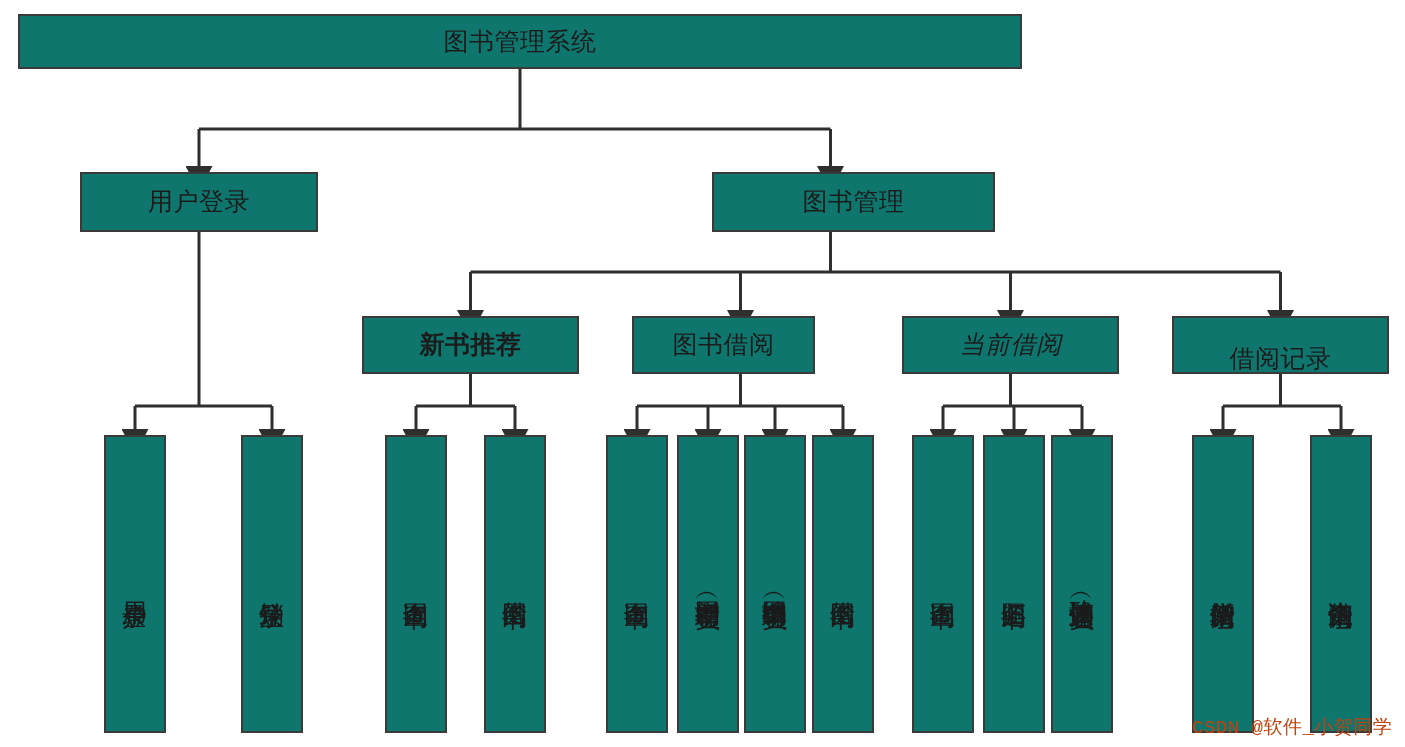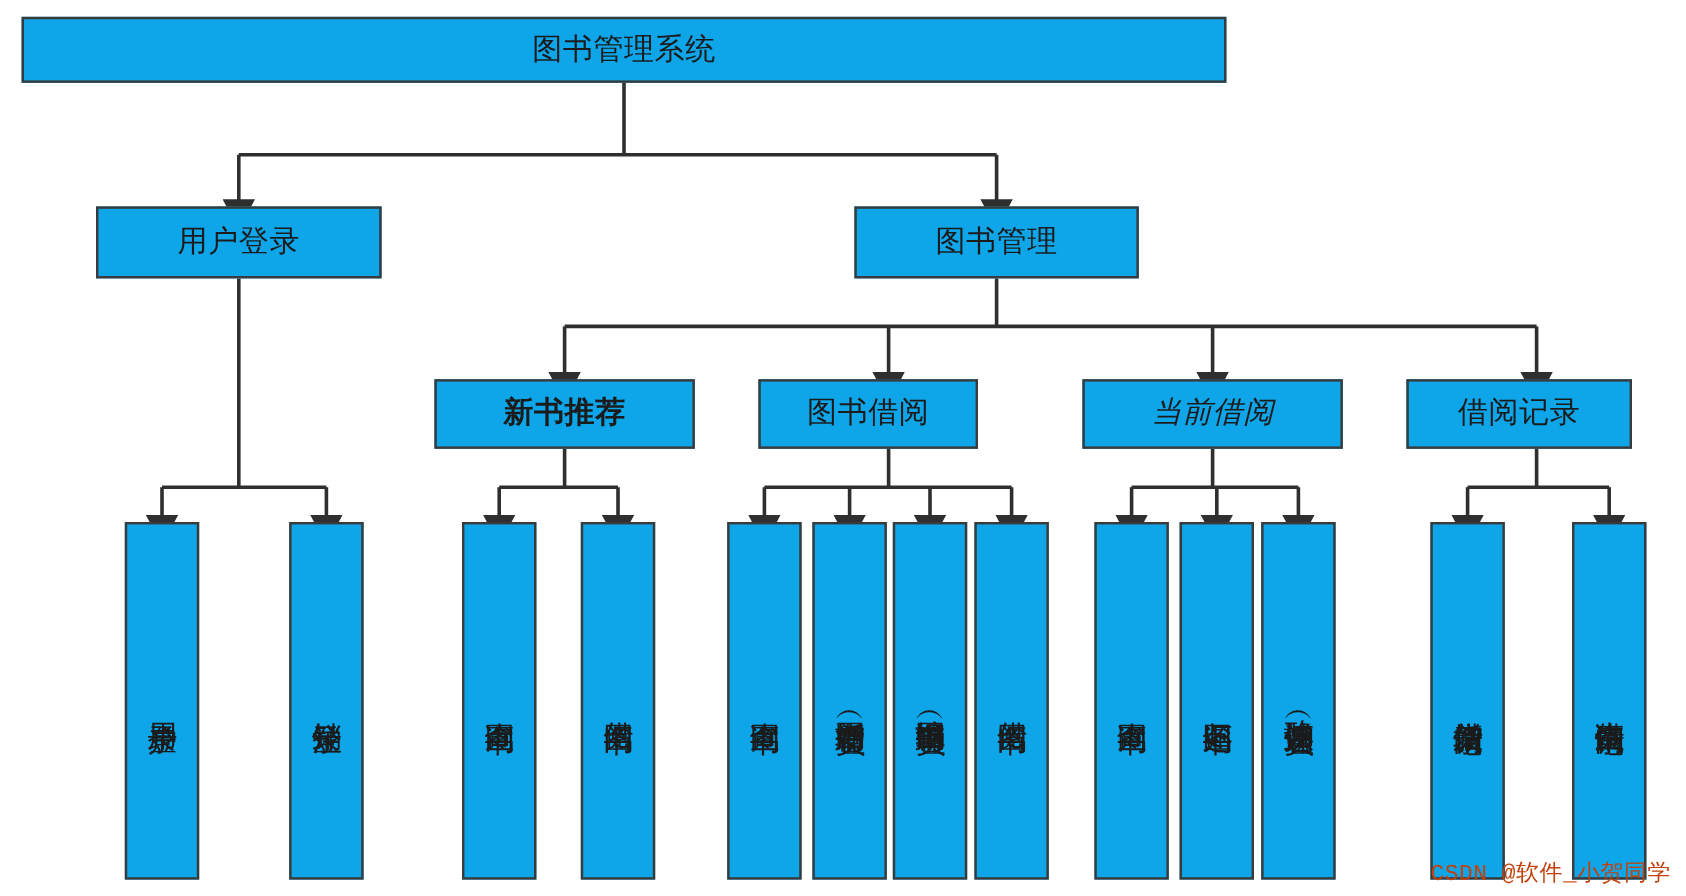--- a/index.html
+++ b/index.html
@@ -22,21 +22,21 @@
     position: absolute;
     left: 0;
     top: 0;
     width: 1405px;
     height: 747px;
     pointer-events: none;
   }
   .node {
     position: absolute;
     box-sizing: border-box;
-    background: #0ea5e9;
+    background: #0f766e;
     border: 2.5px solid #3a3a3a;
     display: flex;
     align-items: center;
     justify-content: center;
     color: #1b1b1b;
     text-align: center;
   }
   .node.h {
     font-size: 25px;
     line-height: 1.1;
@@ -114,34 +114,34 @@
       </g>
   </svg>
 
   <div class="node h" style="left: 18px; top: 14px; width: 1004px; height: 55px;">
     <span>图书管理系统</span>
   </div>
 
   <div class="node h" style="left: 80px; top: 172px; width: 238px; height: 60px;">
     <span>用户登录</span>
   </div>
-  <div class="node h" style="left: 712px; top: 172px; width: 237px; height: 60px; align-items: center;">
+  <div class="node h" style="left: 712px; top: 172px; width: 283px; height: 60px; align-items: center;">
     <span>图书管理</span>
   </div>
 
   <div class="node h" style="left: 362px; top: 316px; width: 217px; height: 58px; font-weight: bold;">
     <span>新书推荐</span>
   </div>
   <div class="node h" style="left: 632px; top: 316px; width: 183px; height: 58px;">
     <span>图书借阅</span>
   </div>
   <div class="node h" style="left: 902px; top: 316px; width: 217px; height: 58px; font-style: italic;">
     <span>当前借阅</span>
   </div>
-  <div class="node h" style="left: 1172px; top: 316px; width: 188px; height: 58px;">
+  <div class="node h" style="left: 1172px; top: 316px; width: 217px; height: 58px; align-items: flex-end;">
     <span>借阅记录</span>
   </div>
 
   <div class="node v" style="left: 104px; top: 435px; width: 62px; height: 298px;">
     <span class="vtext">用户登录</span>
   </div>
   <div class="node v" style="left: 241px; top: 435px; width: 62px; height: 298px;">
     <span class="vtext">注销登录</span>
   </div>
   <div class="node v" style="left: 385px; top: 435px; width: 62px; height: 298px;">

